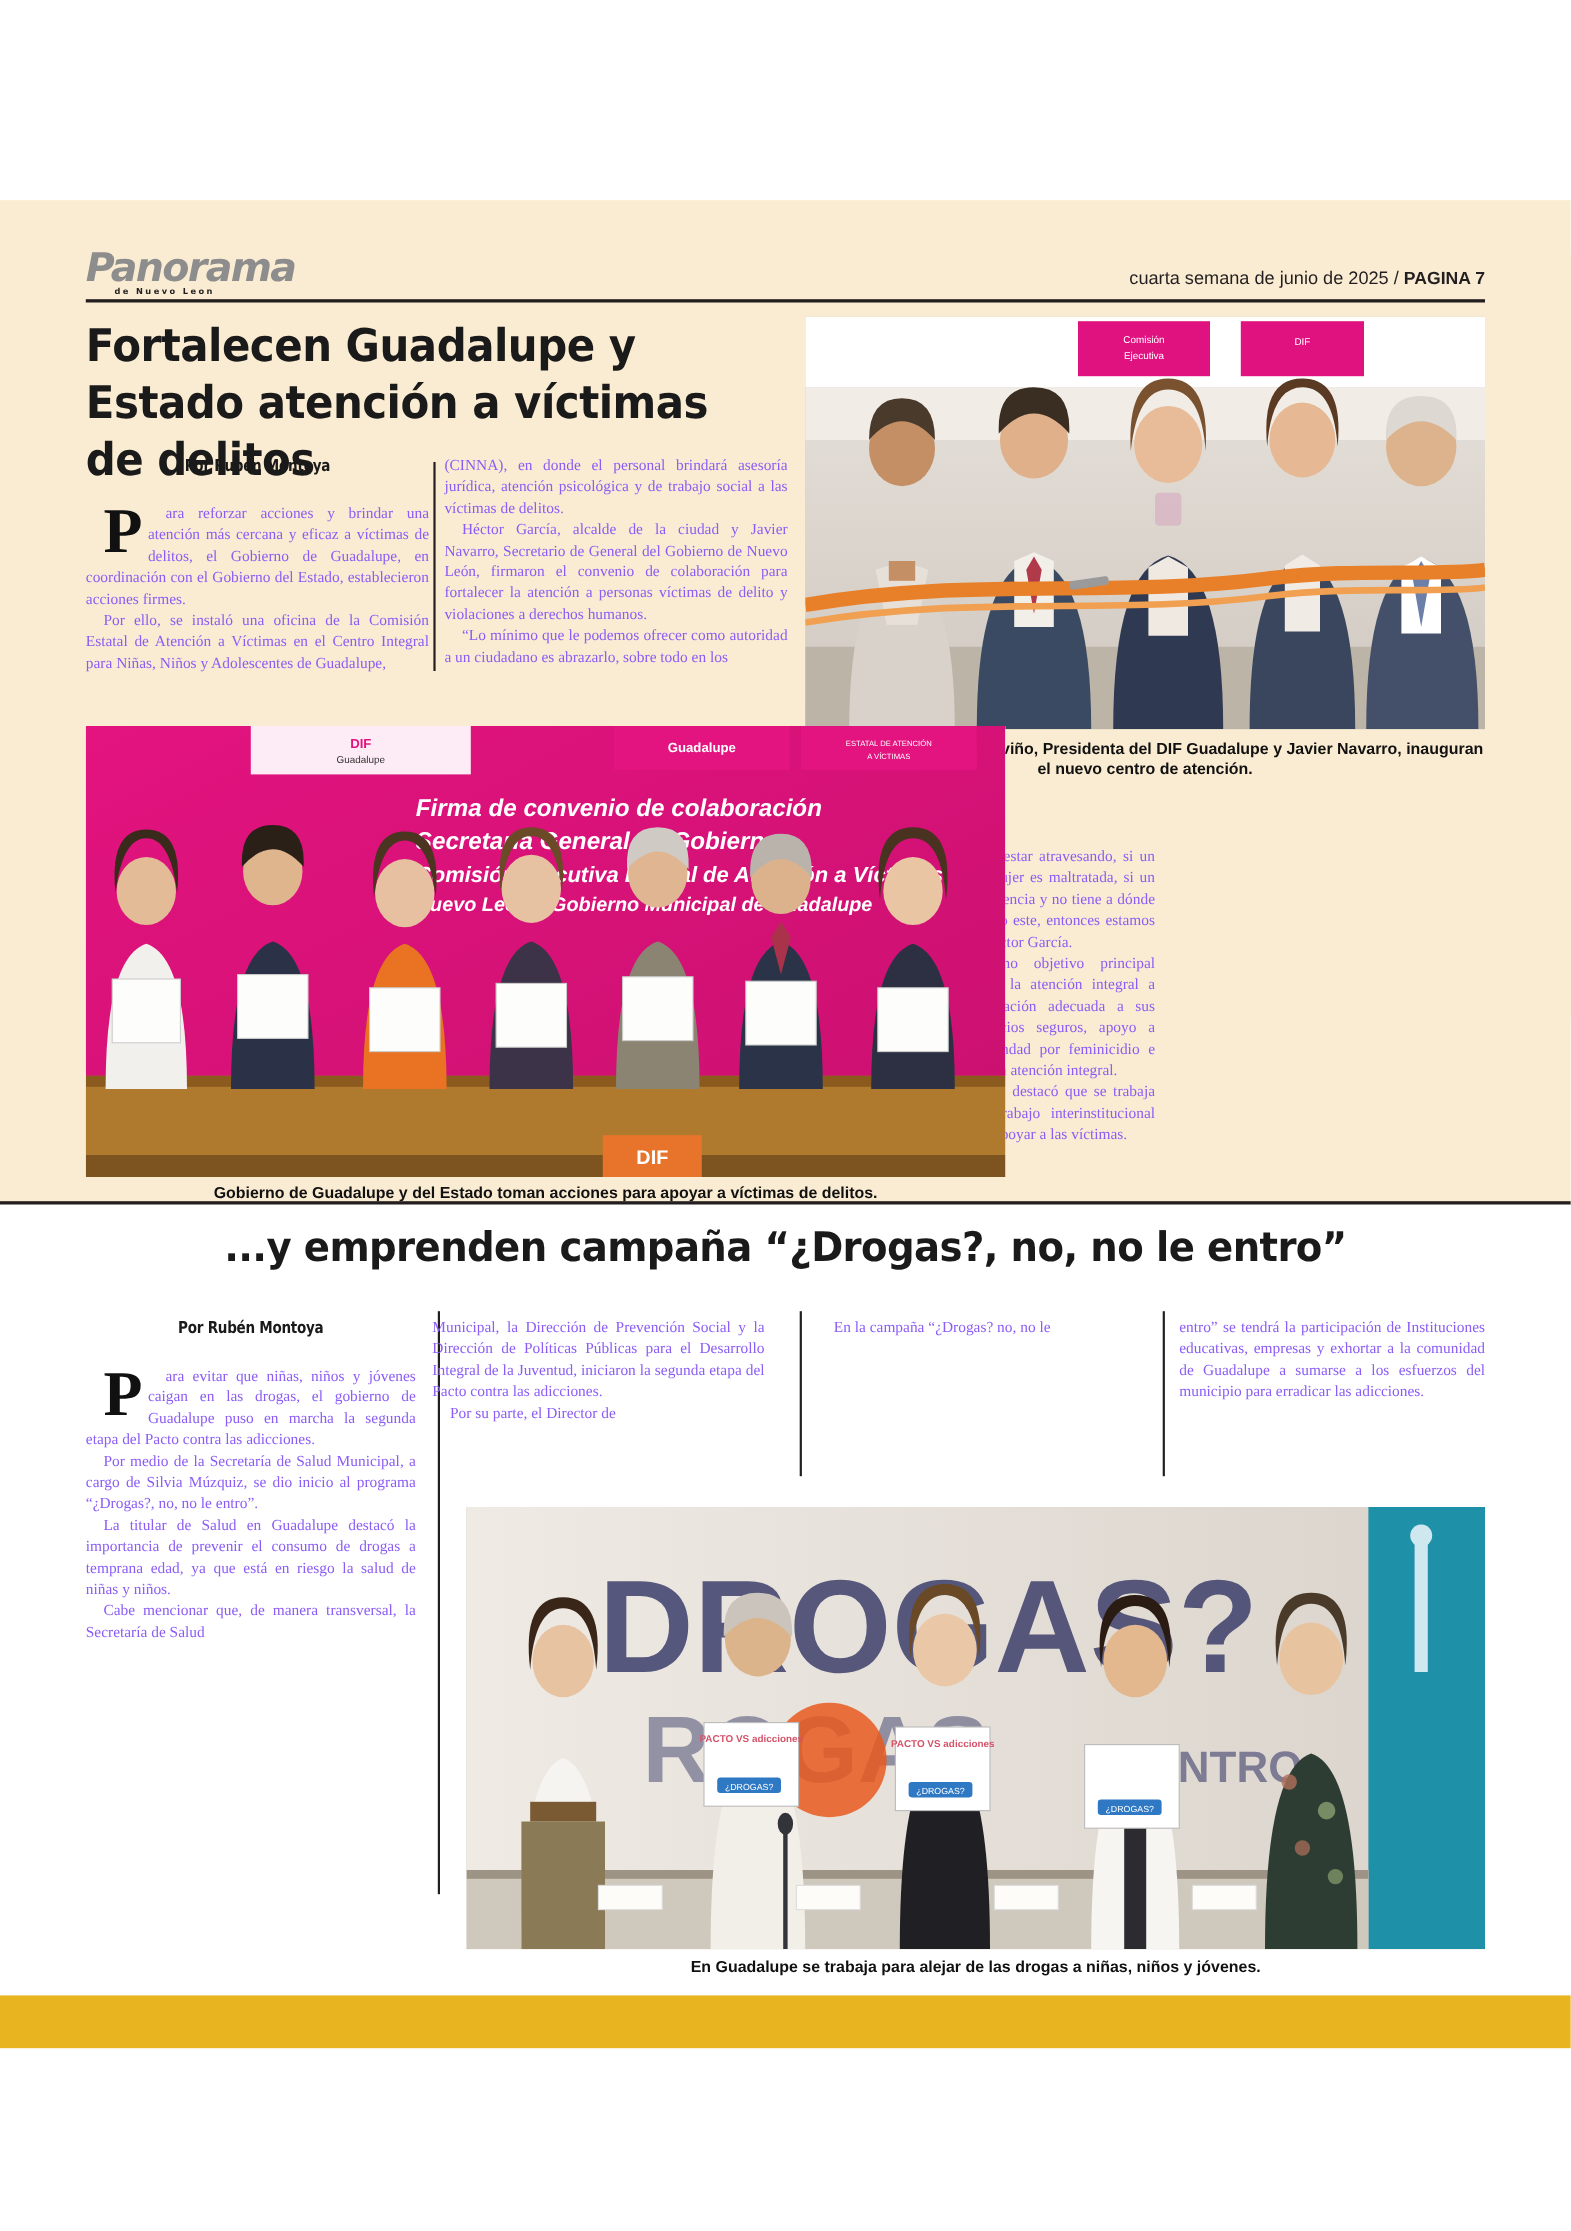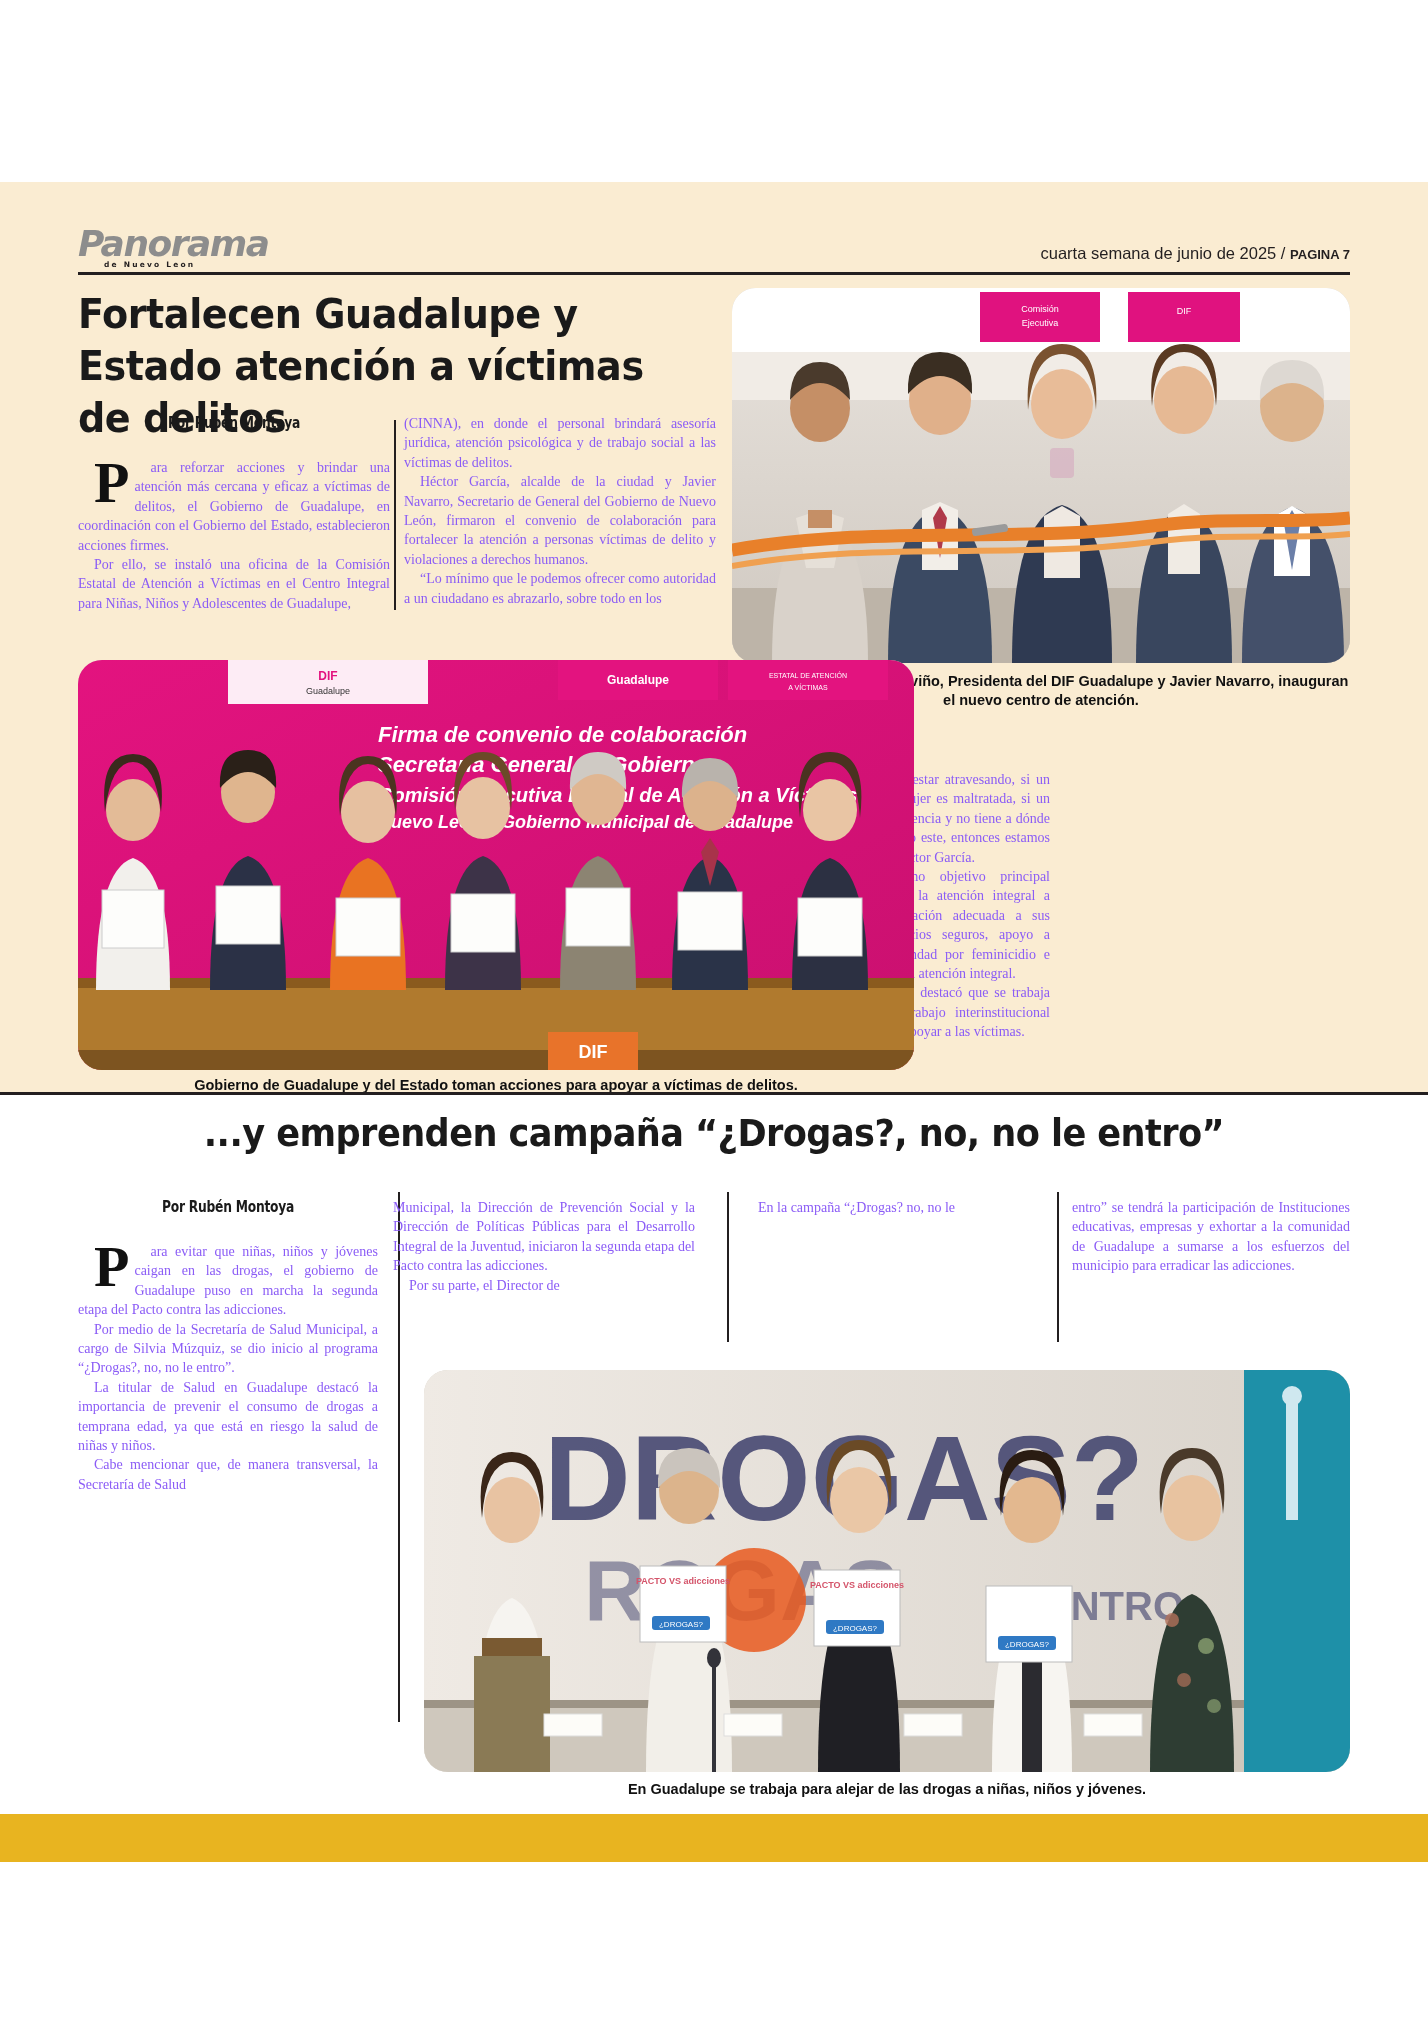--- a/index.html
+++ b/index.html
@@ -87,21 +87,21 @@
   .dateline {
     position: absolute;
     right: 78px; top: 244px;
     font-family: "Liberation Sans", sans-serif;
     font-size: 16.5px;
     color: #231f20;
     white-space: nowrap;
   }
   .dateline .pagenum {
     font-weight: 700;
-    font-size: 13px;
+    font-size: 16px;
     margin-top: 44px;
   }
 
   
   .a1-headline {
     position: absolute;
     left: 78px; top: 288px;
     width: 660px;
     font-family: "DejaVu Sans", sans-serif;
     font-weight: 700;
@@ -175,21 +175,20 @@
     left: 719px; top: 760px;
     width: 2px; height: 300px;
     background: #231f20;
   }
 
   
   .photo {
     position: absolute;
     overflow: hidden;
     background: #d8d2c8;
-    border-radius: 24px;
   }
   .photo svg { display: block; width: 100%; height: 100%; }
 
   .photo-1 { left: 732px; top: 288px; width: 618px; height: 375px; }
   .photo-2 { left: 78px; top: 660px; width: 836px; height: 410px; }
   .photo-3 { left: 424px; top: 1370px; width: 926px; height: 402px; }
 
   .caption {
     position: absolute;
     font-family: "Liberation Sans", sans-serif;

